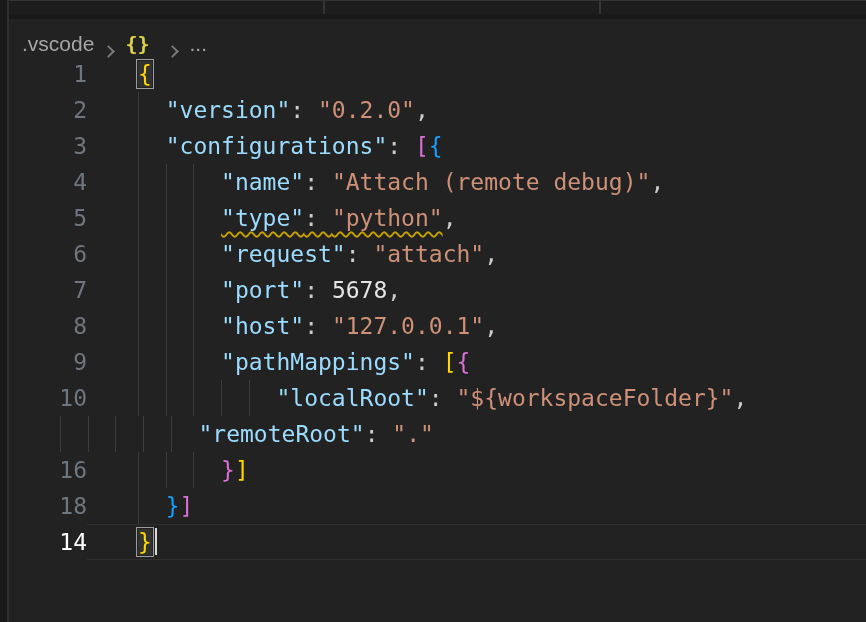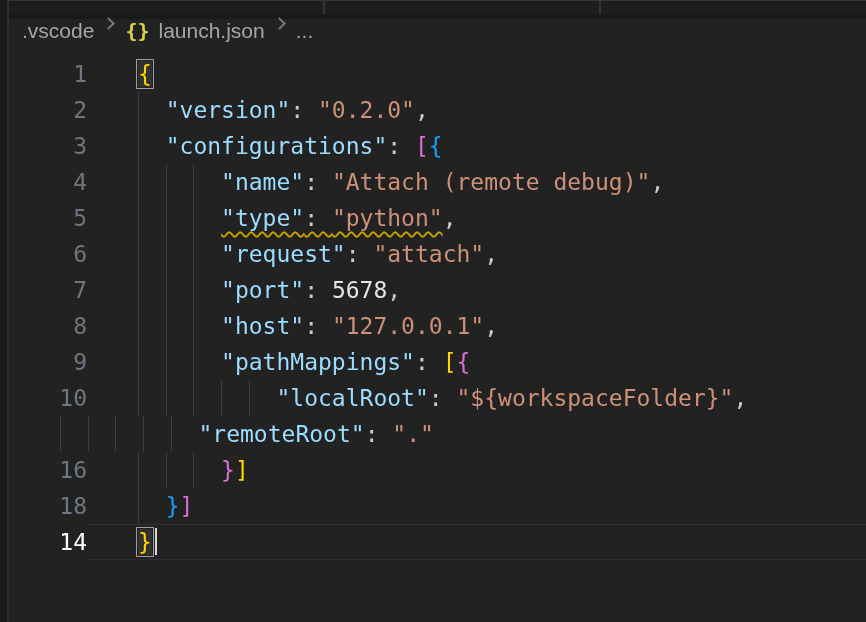--- a/index.html
+++ b/index.html
@@ -14,21 +14,21 @@
   .left-rail { position:absolute; left:0; top:0; width:7px; height:622px; background:#1a1a1a; }
   .sash { position:absolute; left:7px; top:0; width:2px; height:622px; background:#2f2f2f; }
 
   
   .tab-strip { position:absolute; left:9px; top:0; right:0; height:14px; background:#1d1d1d; border-top:1px solid #343434; }
   .tab-divider { position:absolute; top:0; width:2px; height:14px; background:#343434; }
   .strip-gap { position:absolute; left:9px; top:14px; right:0; height:5px; background:#191919; }
 
   
   .breadcrumb { position:absolute; left:9px; top:19px; right:0; height:37px;
-    display:flex; align-items:flex-start; padding-left:13px;
+    display:flex; align-items:flex-end; padding-left:13px;
     font-family:"Liberation Sans", sans-serif; font-size:21px; color:#a6a6a6; }
   .crumb { white-space:nowrap; }
   .crumb-sep { width:9px; height:9px; border-top:2px solid #787878; border-right:2px solid #787878;
     transform:rotate(45deg); margin:0 12px 0 10px; flex:0 0 auto; }
   .json-icon { color:#ddd24b; font-family:"DejaVu Sans Mono", monospace; font-size:20px; font-weight:bold; margin-right:9px; }
 
   
   .editor { position:absolute; left:9px; top:56px; right:0; }
   .code-row { display:flex; height:36px; }
   .gutter { flex:0 0 78px; text-align:right; font-size:23px; line-height:36px; color:#6e7681; user-select:none; }
@@ -60,21 +60,20 @@
 <div class="tab-strip">
   <div class="tab-divider" style="left:314px"></div>
   <div class="tab-divider" style="left:590px"></div>
 </div>
 <div class="strip-gap"></div>
 
 <div class="breadcrumb">
   <span class="crumb">.vscode</span>
   <span class="crumb-sep"></span>
   <span class="json-icon">{}</span>
-  <span class="crumb">launch.json</span>
   <span class="crumb-sep"></span>
   <span class="crumb">...</span>
 </div>
 
 <div class="editor">
   <div>
       <div class="code-row">
         <div class="gutter">1</div>
         <div class="line-body"><span class="line-text" style="padding-left: calc(var(--code-pad) + 0ch);"><span class="tk-b1 match-box">{</span></span></div>
       </div>

